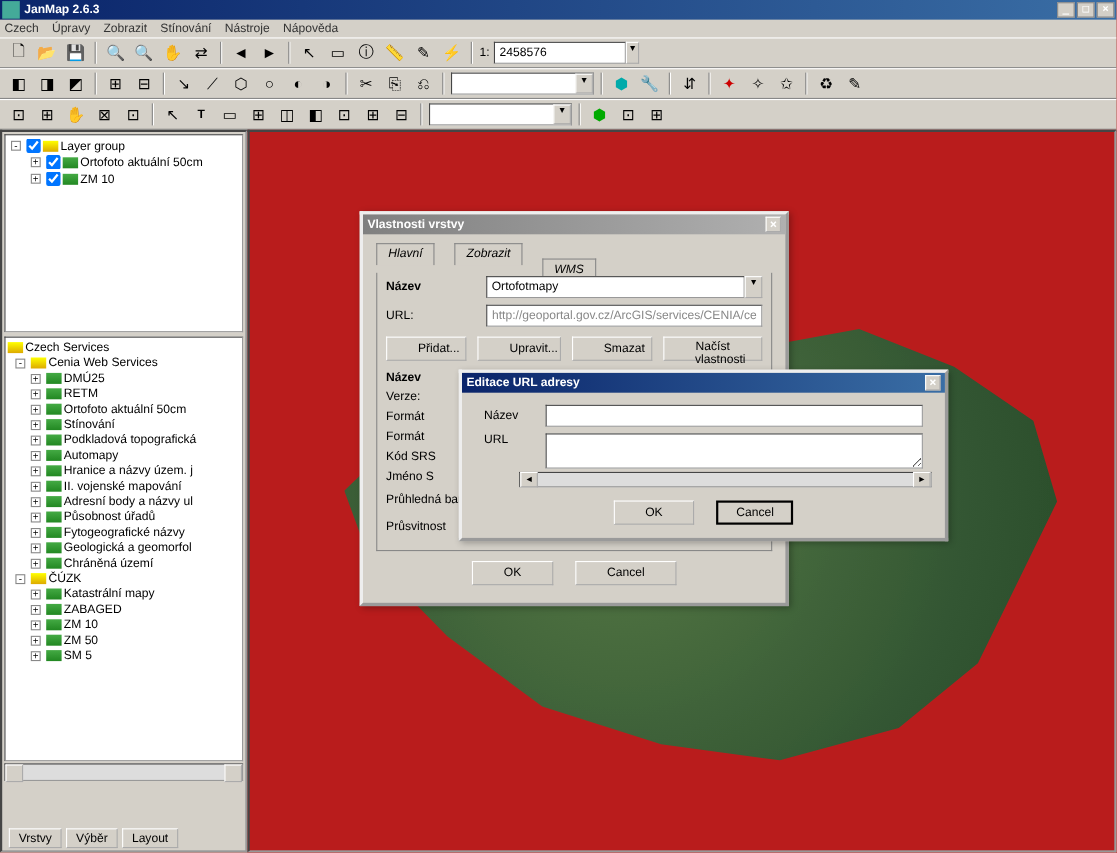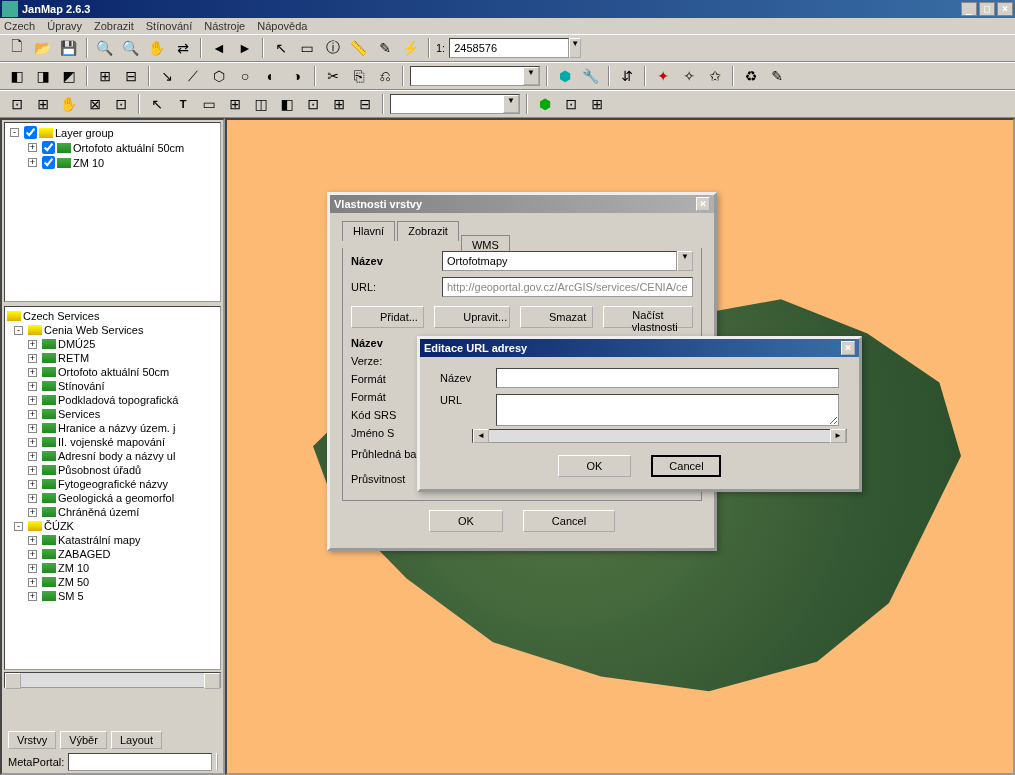--- a/index.html
+++ b/index.html
@@ -27,29 +27,29 @@
 .lyr-green { background: linear-gradient(#4a4, #282); }
 .hscroll { height: 16px; background: #ddd; border: 1px inset #999; margin: 0 2px; position: relative; }
 .hscroll::before, .hscroll::after { content: ''; position: absolute; width: 14px; height: 14px; background: #d4d0c8; border: 1px outset #fff; top: 0; }
 .hscroll::before { left: 0; }
 .hscroll::after { right: 0; }
 .tabs-bottom { display: flex; gap: 4px; padding: 2px 6px; margin-top: 41px; }
 .tab-btn { padding: 2px 8px; border: 1px outset #fff; background: #d4d0c8; }
 .search-row { display: flex; align-items: center; padding: 2px 6px; gap: 4px; }
 .search-row input { flex: 1; border: 1px inset #999; height: 18px; background: white; }
 .iconbtn { width: 18px; height: 18px; border: 1px outset #fff; background: #d4d0c8; }
-.canvas { flex: 1; background: #fdba74; border: 2px inset #999; position: relative; }
+.canvas { flex: 1; background: #b91c1c; border: 2px inset #999; position: relative; }
 .map-shape { position: absolute; left: 50px; top: 140px; width: 720px; height: 490px; background: radial-gradient(circle at 40% 40%, #5a7a4a, #3a5a3a 60%, #2a4a2a); clip-path: polygon(12% 28%, 25% 15%, 40% 8%, 55% 12%, 70% 8%, 82% 15%, 92% 25%, 95% 40%, 90% 55%, 85% 70%, 75% 82%, 60% 88%, 45% 85%, 30% 78%, 18% 65%, 8% 50%, 5% 38%); filter: contrast(1.1); }
 .dialog { position: absolute; background: #d4d0c8; border: 3px outset #eee; box-shadow: 2px 2px 6px rgba(0,0,0,0.3); }
 .dlg-title { background: linear-gradient(to right, #0a246a, #3a6ea5); color: white; padding: 2px 4px; font-weight: bold; display: flex; justify-content: space-between; align-items: center; height: 18px; }
 .dlg-title.inactive { background: linear-gradient(to right, #808080, #b0b0b0); }
 .dlg-close { width: 14px; height: 14px; background: #d4d0c8; border: 1px outset #fff; text-align: center; line-height: 12px; font-family: monospace; }
 .dlg-body { padding: 8px 12px; }
 .tabstrip { display: flex; margin-bottom: 8px; }
-.tab { padding: 3px 10px; border: 1px solid #888; background: #d4d0c8; border-bottom: none; margin-right: 2px; }
+.tab { padding: 3px 10px; border: 1px solid #888; background: #d4d0c8; border-bottom: none; margin-right: 18px; font-style: italic; }
 .tab.active { background: #d4d0c8; border-bottom: 1px solid #d4d0c8; position: relative; top: 14px; }
 .tab-content { border: 1px solid #888; border-top: none; position: relative; top: -1px; }
 .form-row { display: flex; align-items: center; padding: 3px 8px; gap: 16px; }
 .form-row label { width: 75px; }
 .form-row label.b { font-weight: bold; }
 .text-input { flex: 1; border: 1px inset #999; background: white; height: 20px; padding: 0 4px; }
 .text-input.ro { color: #888; }
 .btn { padding: 2px 28px; border: 1px outset #fff; background: #d4d0c8; min-width: 70px; height: 22px; }
 .btn.default { border: 2px solid #000; padding: 1px 11px; }
 .btnrow { display: flex; gap: 10px; padding: 6px 8px; }
@@ -234,21 +234,21 @@
           <span>Stínování</span>
         </div>
         <div class="node" style="padding-left:18px">
           <span class="exp">+</span>
           <span class="lyr-icon lyr-green"></span> 
           <span>Podkladová topografická</span>
         </div>
         <div class="node" style="padding-left:18px">
           <span class="exp">+</span>
           <span class="lyr-icon lyr-green"></span> 
-          <span>Services</span>
+          <span>Automapy</span>
         </div>
         <div class="node" style="padding-left:18px">
           <span class="exp">+</span>
           <span class="lyr-icon lyr-green"></span> 
           <span>Hranice a názvy územ. j</span>
         </div>
         <div class="node" style="padding-left:18px">
           <span class="exp">+</span>
           <span class="lyr-icon lyr-green"></span> 
           <span>II. vojenské mapování</span>
@@ -310,25 +310,20 @@
         </div>
       </div>
     <div class="hscroll"></div>
 
     <div class="tabs-bottom">
       <div class="tab-btn">Vrstvy</div>
       <div class="tab-btn">Výběr</div>
       <div class="tab-btn">Layout</div>
     </div>
 
-    <div class="search-row">
-      <span>MetaPortal:</span>
-      <input style="">
-      <div class="iconbtn"></div>
-    </div>
   </div>
 
   <div class="canvas">
     <div class="map-shape"></div>
 
     <div class="dialog" style="left:100px; top:72px; width:390px">
       <div class="dlg-title inactive">
         <span>Vlastnosti vrstvy</span>
         <div class="dlg-close">×</div>
       </div>

